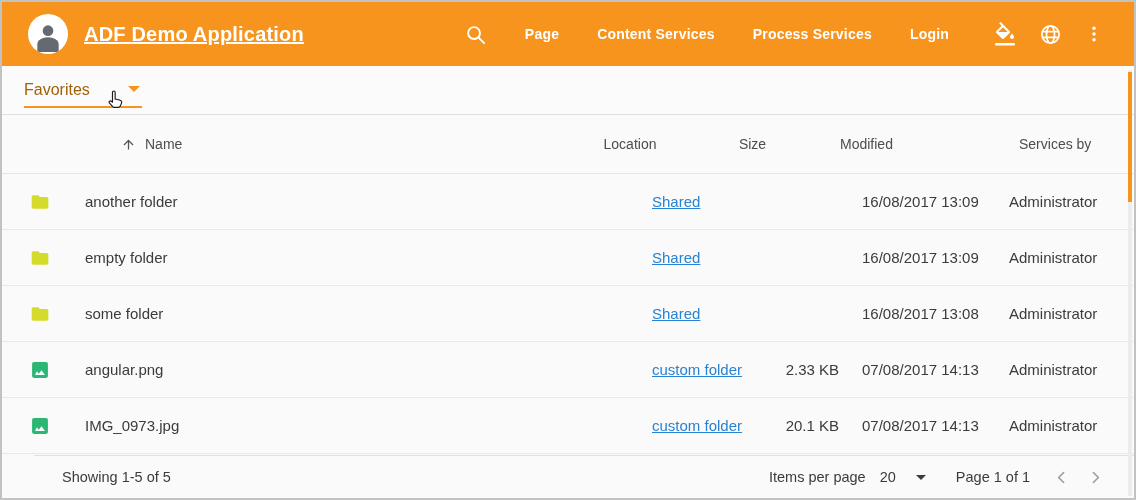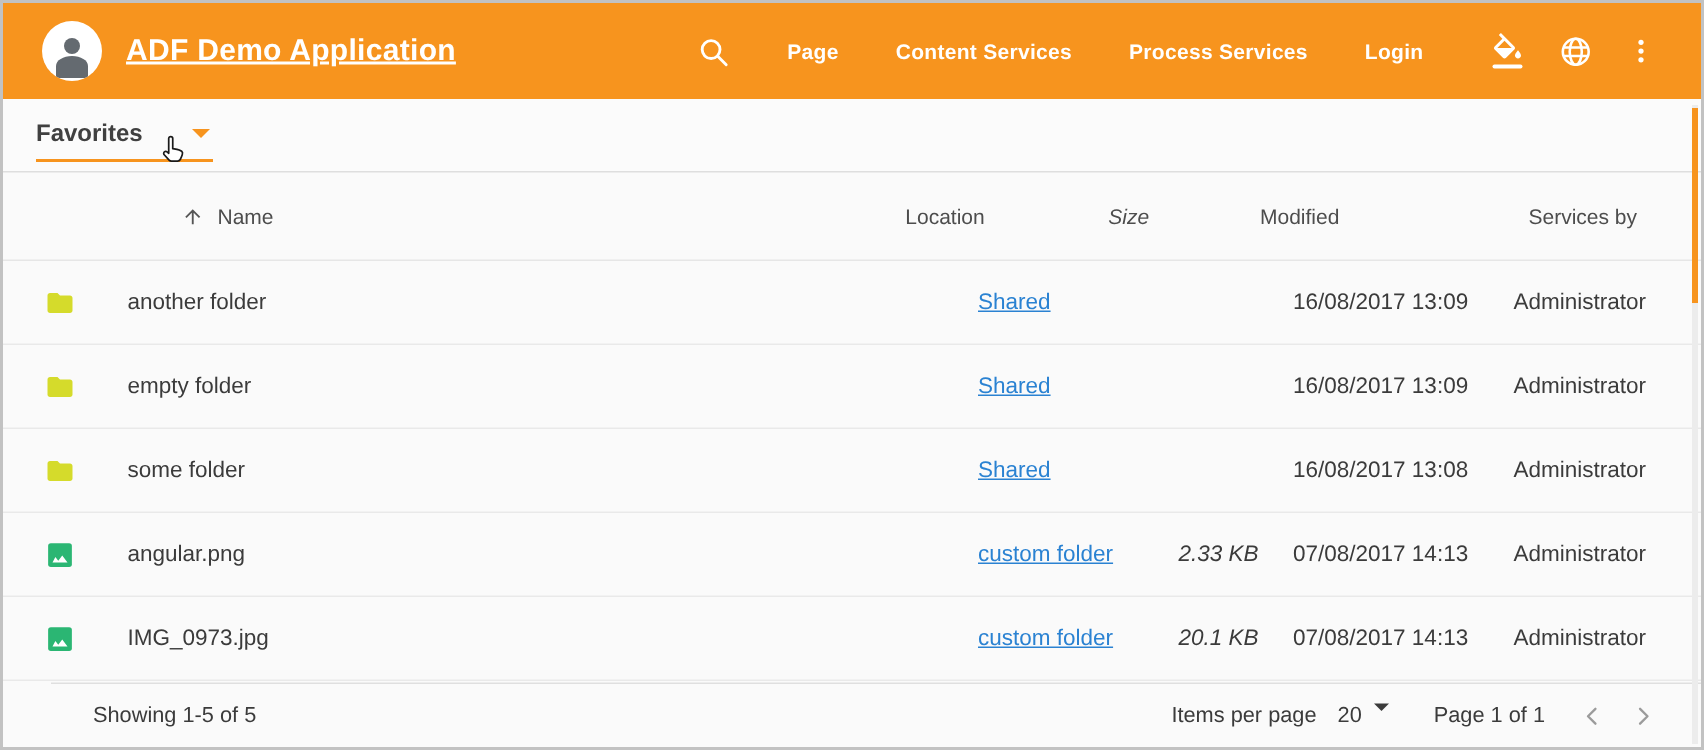--- a/index.html
+++ b/index.html
@@ -35,55 +35,55 @@
 
   
   .subbar{
     height:49px; background:#fbfbfb; border-bottom:1px solid #dedede;
     position:relative; display:flex; align-items:flex-end; padding:0 0 6px 22px;
   }
   .select{
     width:118px; display:flex; align-items:center; justify-content:space-between;
     border-bottom:2px solid var(--accent,#F7941E); padding:0 2px 7px 0; cursor:pointer;
   }
-  .select-label{ font-size:16px; font-weight:bold; color:#404040; }
+  .select-label{ font-size:16px; font-weight:normal; color:#a16207; }
   .caret-down{
     width:0; height:0; border-left:6px solid transparent; border-right:6px solid transparent;
     border-top:6px solid var(--accent,#F7941E); margin-bottom:2px;
   }
   .cursor{ position:absolute; left:103px; top:22px; z-index:5; pointer-events:none; }
 
   
   .datatable{ background:#fafafa; }
   .trow{
     display:grid;
     grid-template-columns:55px 1fr 130px 75px 150px 97px;
     align-items:center; padding:0 30px 0 28px;
   }
   .thead{ height:59px; border-bottom:1px solid #e6e6e6; color:#4d4d4d; font-size:14px;gap:29px; }
   .thead .c-name{ display:flex; align-items:center; gap:9px; padding-left:7px; cursor:pointer; }
   .thead .c-loc, .thead .c-size{ text-align:center; }
   .thead .c-mod, .thead .c-modby{ padding-left:12px; }
   .tbody .trow{ height:56px; border-bottom:1px solid #e9e9e9; font-size:15px; color:#3b3b3b; cursor:pointer; }
-  .c-size{ text-align:right; padding-right:18px;font-style:italic; }
+  .c-size{ text-align:right; padding-right:18px; }
   .c-mod{ padding-left:5px; }
   .c-modby{ padding-left:2px; }
   .c-icon svg{ display:block; }
   a.loc-link{ color:var(--link,#2A82D2); text-decoration:underline; font-size:15px; }
 
   
   .pager{
     position:absolute; left:0; right:0; bottom:0; height:43px;
     border-top:1px solid #dfdfdf; background:#fafafa;
     display:flex; align-items:center; padding:0 22px 0 28px;
     font-size:14.5px; color:#3b3b3b;margin-left:32px;
   }
   .pager-right{ margin-left:auto; display:flex; align-items:center; }
   .ipp-label{ margin-right:14px; }
-  .ipp-select{ display:flex; gap:8px; cursor:pointer; }
+  .ipp-select{ display:flex; align-items:center; gap:20px; cursor:pointer; }
   .caret-down-sm{
     width:0; height:0; border-left:5px solid transparent; border-right:5px solid transparent;
     border-top:5px solid #3b3b3b;
   }
   .page-label{ margin:0 14px 0 30px; }
   .pg-btn{ width:34px; height:34px; display:flex; align-items:center; justify-content:center; cursor:pointer; }
 
   
   .vscroll-track{ position:absolute; top:68px; bottom:2px; right:2px; width:4px; background:#ececec; }
   .vscroll-thumb{ position:absolute; top:2px; right:0; width:4px; height:130px; background:var(--accent,#F7941E); }

